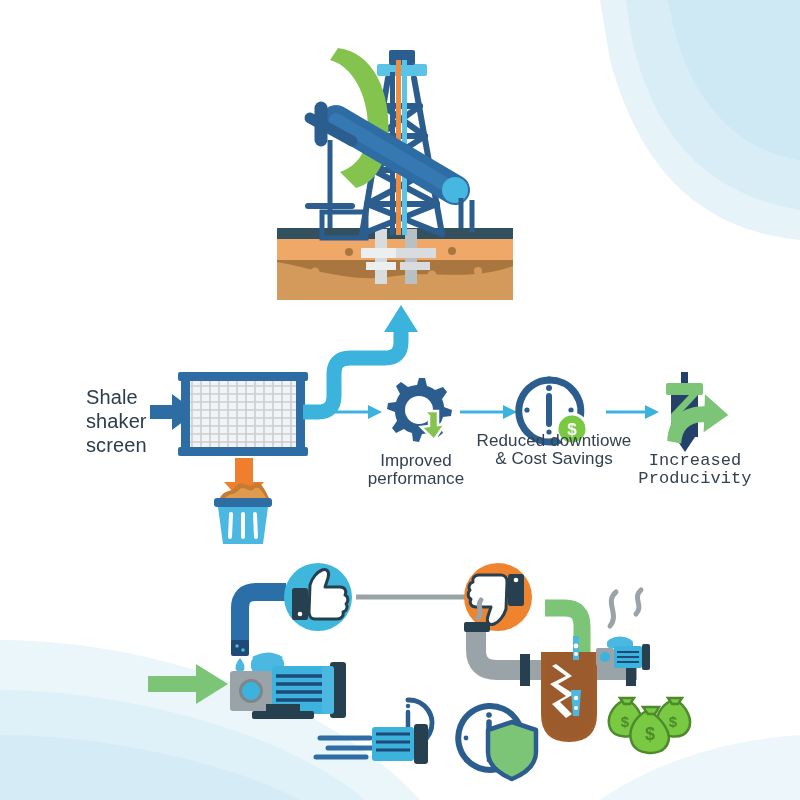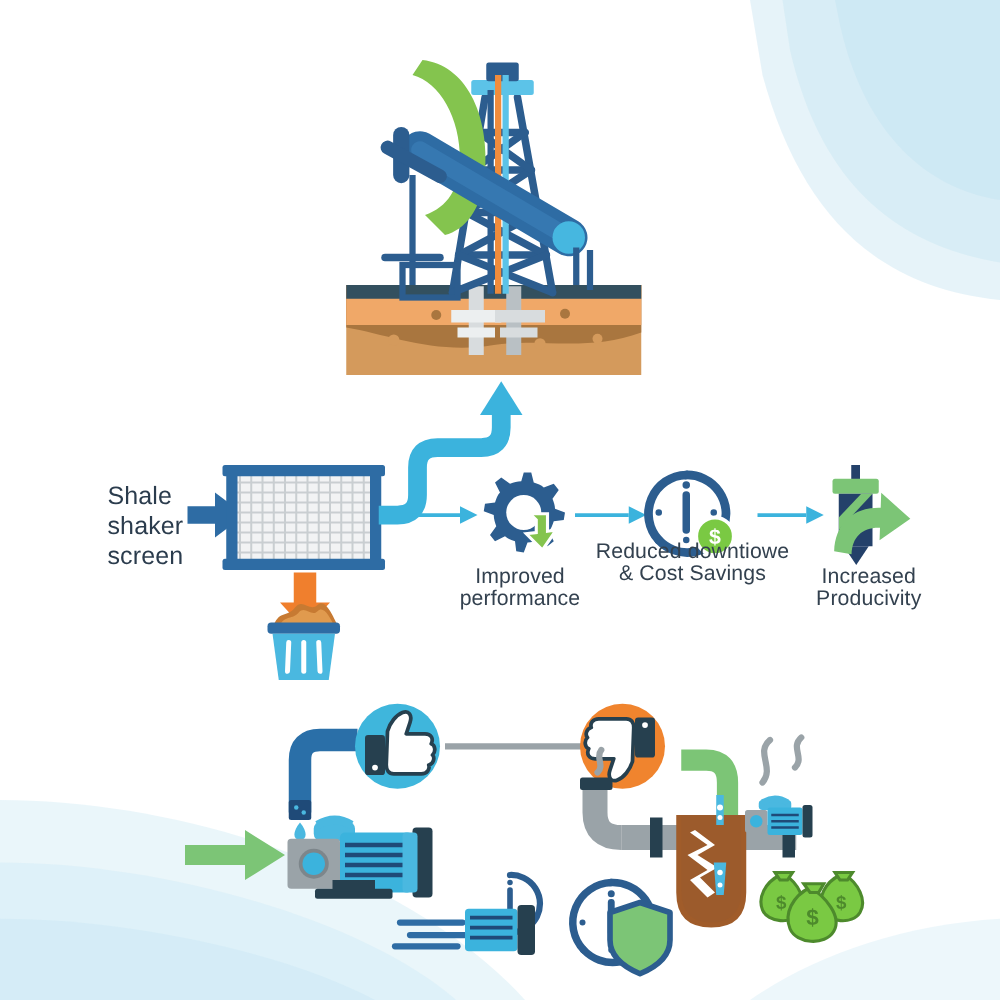--- a/index.html
+++ b/index.html
@@ -363,16 +363,16 @@
   <div class="label big" style="left:86px; top:385px; width:96px;">Shale
 shaker
 screen</div>
 
   <div class="label" style="left:356px; top:452px; width:120px;">Improved
 performance</div>
 
   <div class="label" style="left:475px; top:432px; width:158px;">Reduced downtiowe
 &amp; Cost Savings</div>
 
-  <div class="label" style="left:625px; top:452px; width:140px;">Increased
+  <div class="label" style="left:625px; top:452px; width:140px;font-family:Liberation Mono, monospace;">Increased
 Producivity</div>
 
 </div>
 
 </body></html>

